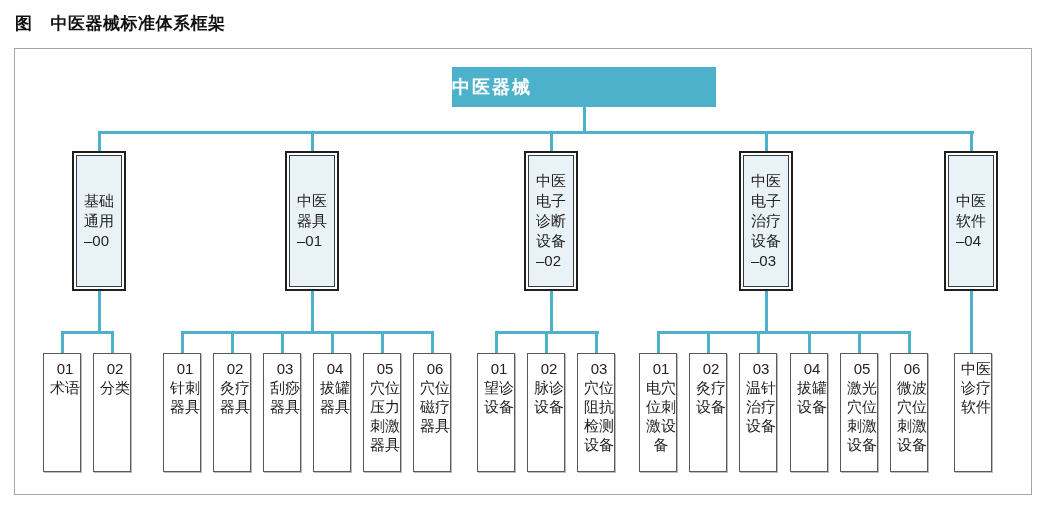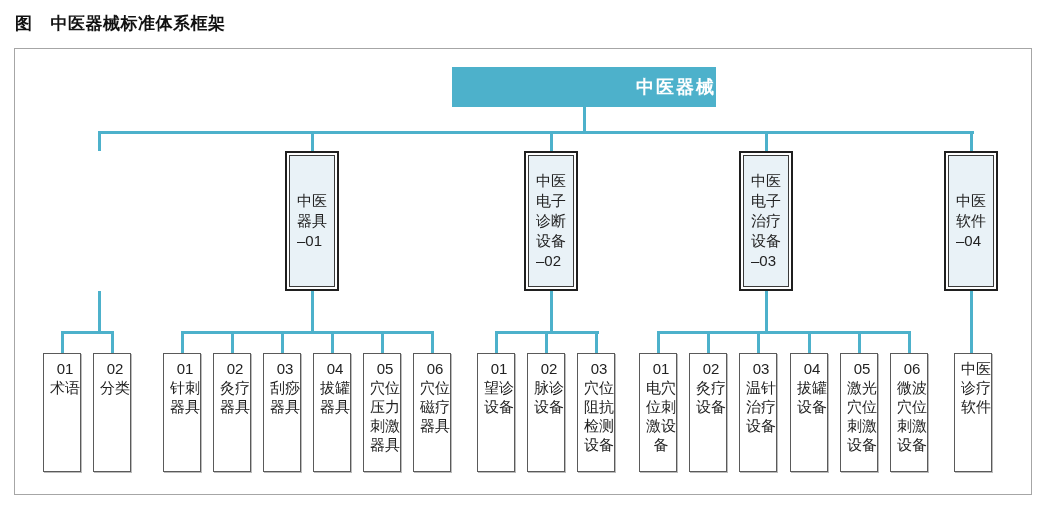--- a/index.html
+++ b/index.html
@@ -16,21 +16,21 @@
     position:absolute;left:15px;top:12px;font-size:17px;font-weight:bold;color:#111;
     letter-spacing:0.5px;white-space:nowrap;font-family:Liberation Mono, monospace;
   }
   .page-title .gap{display:inline-block;width:18px;}
   .frame{
     position:absolute;left:14px;top:48px;width:1016px;height:445px;
     border:1px solid #a6a6a6;background:#ffffff;
   }
   .root{
     position:absolute;left:437px;top:18px;width:264px;height:40px;
-    background:var(--accent);display:flex;align-items:center;justify-content:flex-end;
+    background:var(--accent);display:flex;align-items:center;justify-content:flex-start;
   }
   .root-label{color:#ffffff;font-size:18px;font-weight:bold;letter-spacing:2px;}
   .vl{position:absolute;width:3px;background:var(--accent);}
   .hl{position:absolute;height:3px;background:var(--accent);}
   .branch{
     position:absolute;top:102px;width:54px;height:140px;box-sizing:border-box;
     border:2px solid #1f1f1f;background:#ffffff;padding:2px;
   }
   .branch-inner{
     width:100%;height:100%;box-sizing:border-box;border:1px solid #3a3a3a;
@@ -62,20 +62,27 @@
   </div>
 
   <div class="vl" style="left:568px;top:58px;height:27px"></div>
   <div class="hl" style="left:83px;top:82px;width:876px"></div>
   <div class="vl" style="left:83px;top:82px;height:20px"></div>
   <div class="vl" style="left:296px;top:82px;height:20px"></div>
   <div class="vl" style="left:535px;top:82px;height:20px"></div>
   <div class="vl" style="left:750px;top:82px;height:20px"></div>
   <div class="vl" style="left:955px;top:82px;height:20px"></div>
 
+  <div class="branch" style="left:57px">
+      <div class="branch-inner">
+        <div class="branch-label">基础
+通用
+–00</div>
+      </div>
+    </div>
   <div class="branch" style="left:270px">
       <div class="branch-inner">
         <div class="branch-label">中医
 器具
 –01</div>
       </div>
     </div>
   <div class="branch" style="left:509px">
       <div class="branch-inner">
         <div class="branch-label">中医

